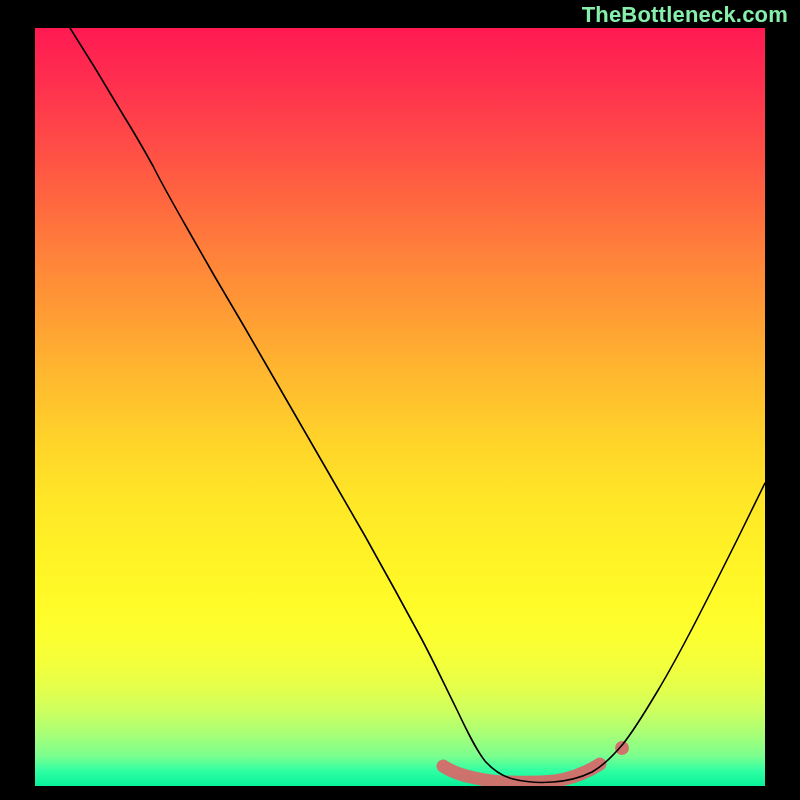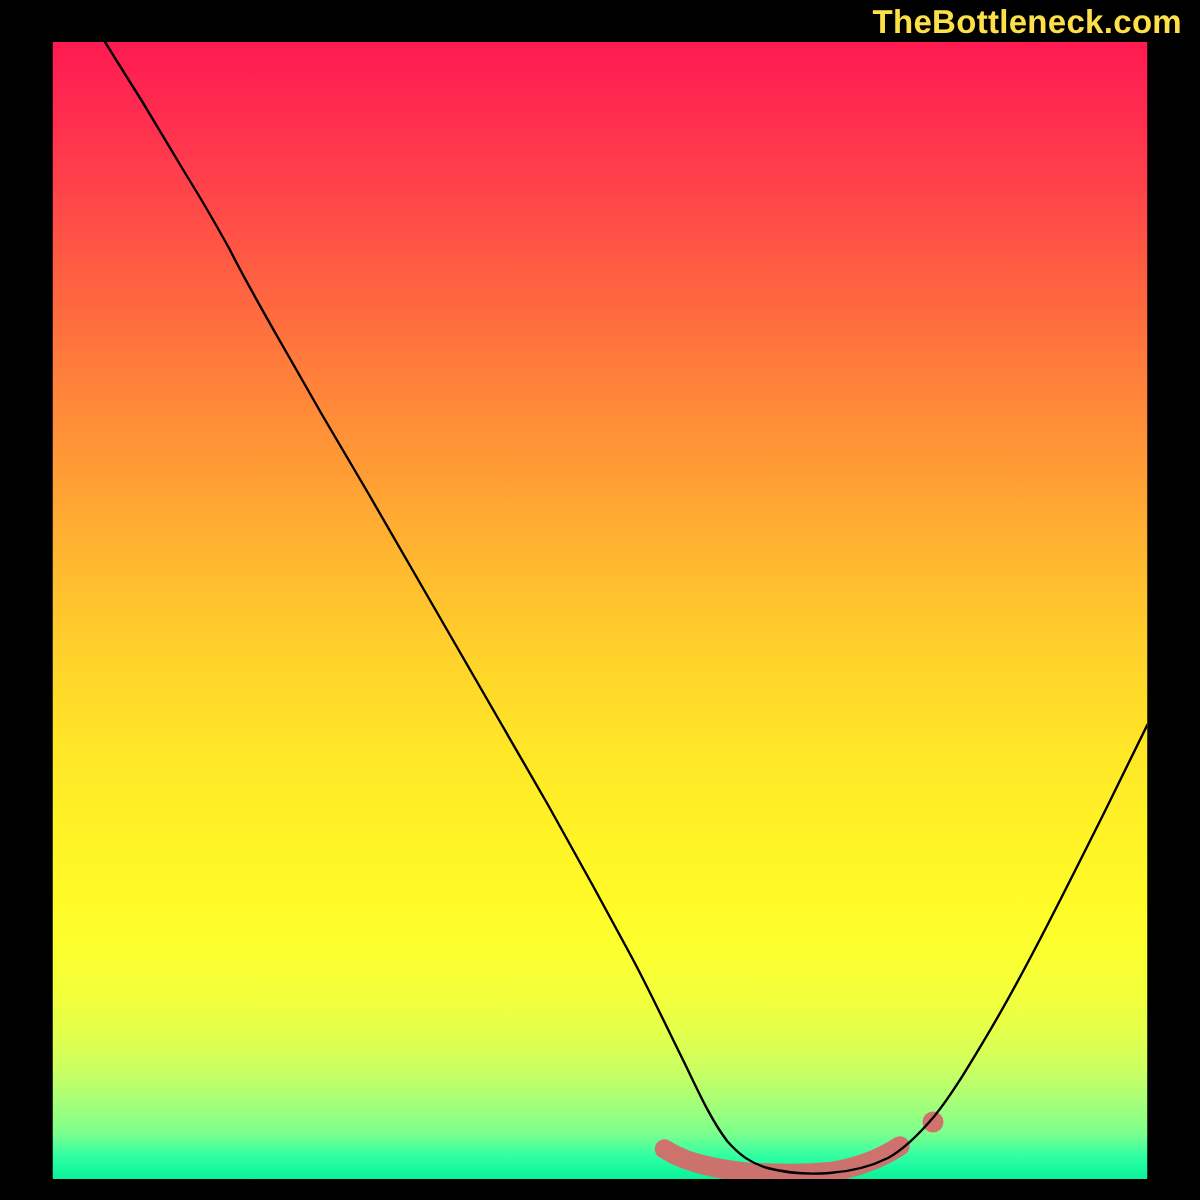--- a/index.html
+++ b/index.html
@@ -16,21 +16,21 @@
     width: 800px;
     height: 800px;
     background: #000;
   }
   .watermark {
     position: absolute;
     top: 2px;
     right: 12px;
     font-size: 22px;
     font-weight: 600;
-    color: #fde047;
+    color: #86efac;
     letter-spacing: 0.2px;
     z-index: 10;
   }
   .plot {
     position: absolute;
     left: 35px;
     top: 28px;
     width: 730px;
     height: 758px;
     overflow: hidden;

